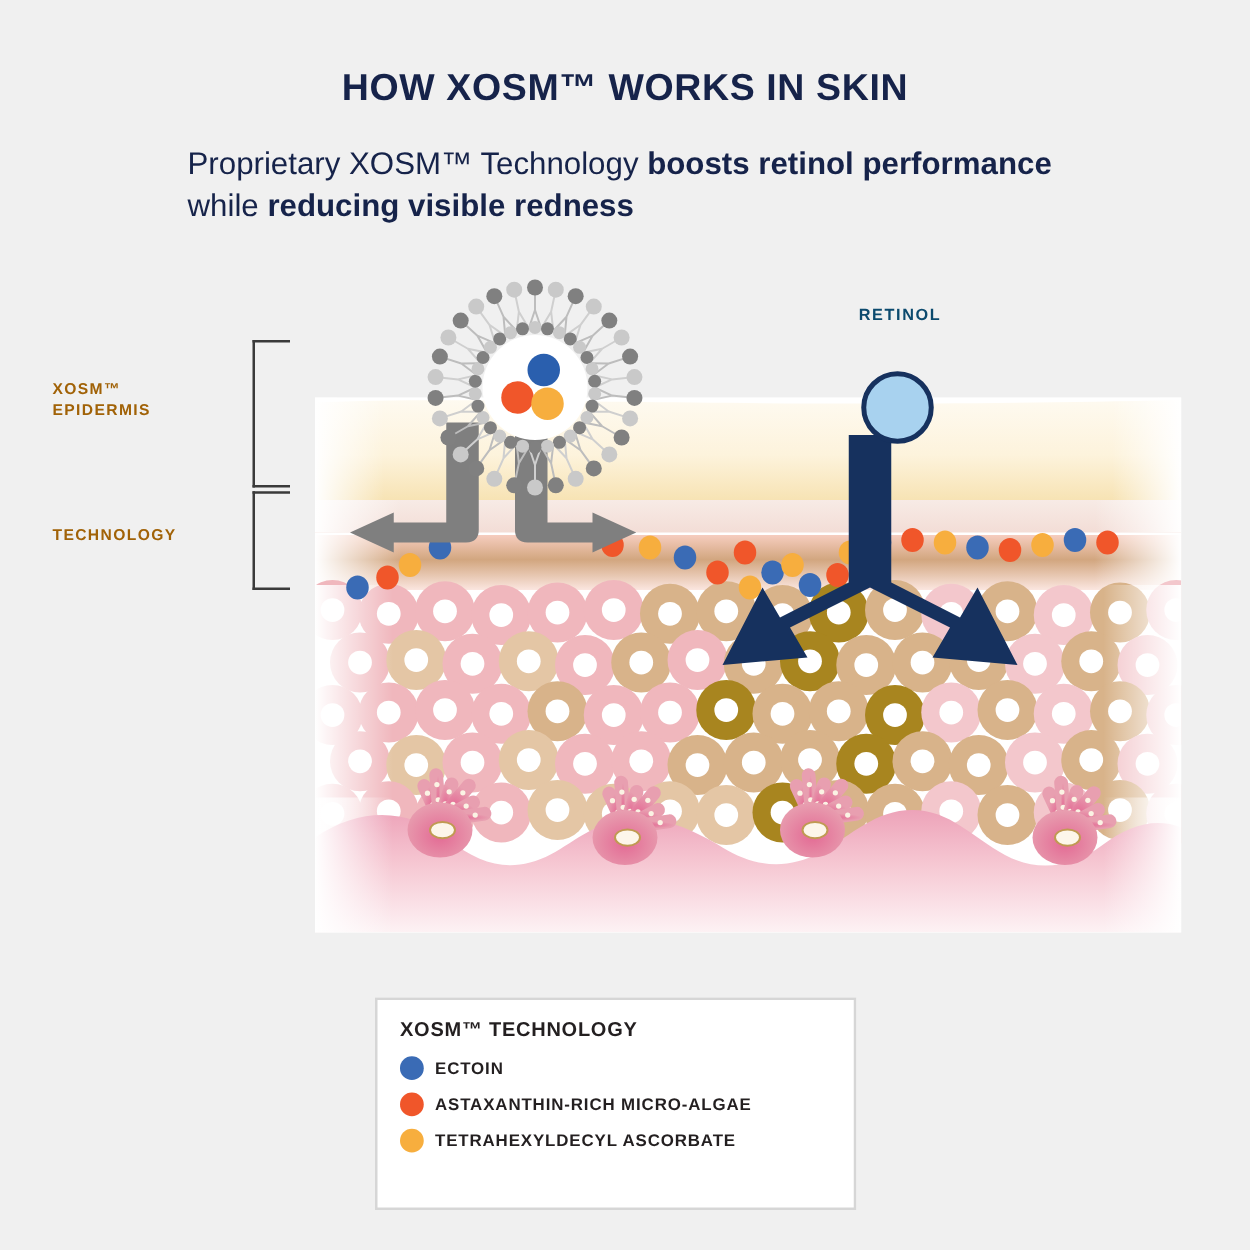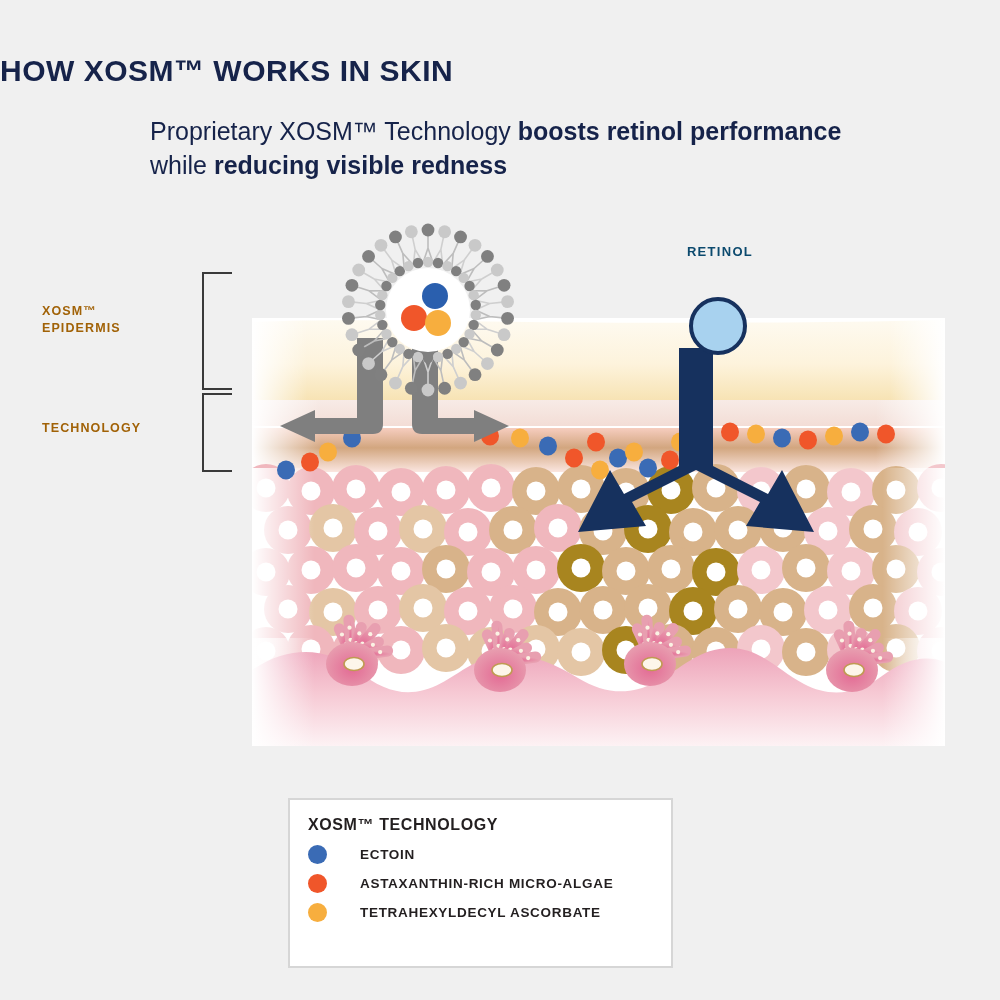--- a/index.html
+++ b/index.html
@@ -8,21 +8,21 @@
     background:#f0f0f0;
     font-family:"Liberation Sans", sans-serif;
     overflow:hidden;
     position:relative;
   }
   .page{position:absolute;inset:0;}
 
   
   .title{
     position:absolute;left:0;right:0;top:54px;
-    text-align:left;
+    text-align:center;
     font-size:30px;font-weight:bold;letter-spacing:.5px;
     color:#16234a;
     white-space:nowrap;
   }
   .subtitle{
     position:absolute;left:150px;width:700px;top:114px;
     text-align:left;
     font-size:25px;font-weight:400;line-height:34px;
     color:#16234a;
   }
@@ -58,30 +58,30 @@
     overflow:hidden;
   }
   .svg-full{position:absolute;left:0;top:0;}
 
   
   .liposome-wrap{position:absolute;left:332px;top:222px;width:192px;height:176px;}
   .retinol-wrap{position:absolute;left:686px;top:294px;width:64px;height:64px;}
 
   
   .legend{
-    position:absolute;left:288px;top:798px;width:385px;height:170px;
+    position:absolute;left:300px;top:798px;width:385px;height:170px;
     background:#ffffff;border:2px solid #d6d6d6;
     box-sizing:border-box;
     padding:16px 0 0 18px;
   }
   .legend-title{
     font-size:16px;font-weight:bold;letter-spacing:.6px;color:#231f20;
     margin-bottom:11px;
   }
-  .legend-row{display:flex;align-items:center;margin-bottom:10px;gap:24px;}
+  .legend-row{display:flex;align-items:center;margin-bottom:10px;}
   .legend-dot{
     width:19px;height:19px;border-radius:50%;flex:0 0 auto;margin-right:9px;
   }
   .legend-text{
     font-size:13.5px;font-weight:bold;letter-spacing:.7px;color:#231f20;
     white-space:nowrap;
   }
 </style>
 </head>
 <body>

